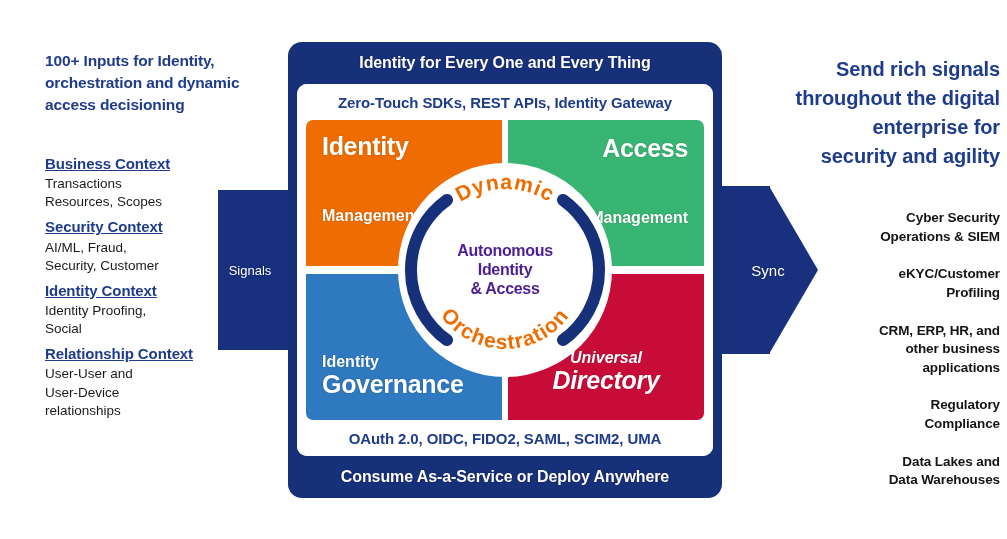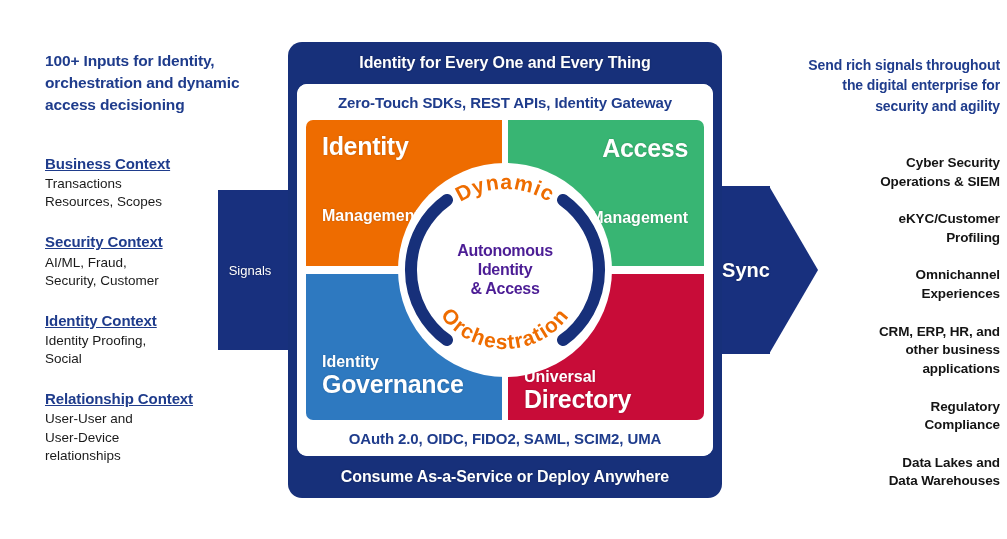--- a/index.html
+++ b/index.html
@@ -11,21 +11,21 @@
     position:relative;
   }
   .stage{position:relative;width:1007px;height:473px;}
 
   
   #left-column{position:absolute;left:45px;top:50px;width:200px;}
   .lead-text{
     color:#1F3C8C;font-weight:bold;font-size:15.5px;line-height:1.42;
     letter-spacing:-0.15px;
   }
-  .ctx-block{margin-top:21px;}
+  .ctx-block{margin-top:6px;}
   #ctx-business{margin-top:38px;}
   .ctx-title{color:#1F3C8C;font-weight:bold;font-size:15px;line-height:1.35;letter-spacing:-0.1px;text-decoration:underline;}
   .ctx-lines{color:#1a1a1a;font-size:13.5px;line-height:1.34;margin-top:1px;}
   .ctx-lines div{white-space:nowrap;}
 
   
   #signals-arrow{
     position:absolute;left:218px;top:190px;width:92px;height:160px;
     background:#18307E;z-index:1;
   }
@@ -39,22 +39,22 @@
   }
   #sync-arrow .sync-body{
     position:absolute;left:0;top:0;width:58px;height:168px;background:#18307E;
   }
   #sync-arrow .sync-head{
     position:absolute;left:57px;top:0;width:0;height:0;
     border-top:84px solid transparent;border-bottom:84px solid transparent;
     border-left:49px solid #18307E;
   }
   #sync-arrow .arrow-label{
-    position:absolute;left:0;top:50%;transform:translateY(-50%);
-    width:68px;text-align:center;color:#ffffff;font-weight:bold;font-size:20px;
+    position:absolute;left:22px;top:50%;transform:translateY(-50%);
+    width:68px;text-align:center;color:#ffffff;font-weight:normal;font-size:15px;
     text-shadow:0 0 2px rgba(0,0,0,.35);
   }
 
   
   #central-card{
     position:absolute;left:288px;top:42px;width:434px;height:456px;
     background:#17307A;border-radius:14px;z-index:3;
     box-sizing:border-box;
   }
   #card-top-banner,#card-bottom-banner{
@@ -83,21 +83,21 @@
   .quad{
     position:absolute;width:196px;height:146px;box-sizing:border-box;
     padding:12px 16px;color:#ffffff;overflow:hidden;
   }
   .quad .q-small{font-size:16px;font-weight:bold;line-height:1.08;text-shadow:0 0 2px rgba(0,0,0,.22);margin-top:47px;}
   .quad .q-big{font-size:25px;font-weight:bold;line-height:1.12;letter-spacing:-0.3px;text-shadow:0 0 2px rgba(0,0,0,.22);}
 
   #quad-identity-management{left:0;top:0;background:#EE6C00;border-radius:7px 0 0 0;text-align:left;}
   #quad-access-management{left:202px;top:0;background:#38B573;border-radius:0 7px 0 0;text-align:right;}
   #quad-identity-governance{left:0;top:154px;background:#2E79C0;border-radius:0 0 0 7px;text-align:left;display:flex;flex-direction:column;justify-content:flex-end;padding-bottom:22px;}
-  #quad-universal-directory{left:202px;top:154px;background:#C80C38;border-radius:0 0 7px 0;text-align:left;display:flex;flex-direction:column;justify-content:flex-end;padding-bottom:7px;}
+  #quad-universal-directory{left:202px;top:154px;background:#C80C38;border-radius:0 0 7px 0;text-align:center;display:flex;flex-direction:column;justify-content:flex-end;padding-bottom:26px;font-style:italic;}
 
   #quad-access-management .q-big{margin-top:2px;}
   #quad-identity-management .q-big{margin-bottom:2px;}
 
   
   #center-circle{
     position:absolute;left:50%;top:50%;transform:translate(-50%,-50%);
     width:214px;height:214px;border-radius:50%;background:#ffffff;
     z-index:6;
   }
@@ -105,21 +105,21 @@
   #center-core-text{
     position:absolute;left:0;top:50%;transform:translateY(-50%);
     width:214px;text-align:center;color:#4c1d95;font-weight:bold;
     font-size:16px;line-height:1.2;letter-spacing:-0.3px;
   }
   #center-core-text div{white-space:nowrap;}
 
   
   #right-column{position:absolute;left:795px;top:55px;width:205px;text-align:right;}
   .right-lead{
-    color:#1F3C8C;font-weight:bold;font-size:14px;line-height:1.45;letter-spacing:-0.1px;
+    color:#1F3C8C;font-weight:bold;font-size:20px;line-height:1.45;letter-spacing:-0.1px;
   }
   #right-outputs{margin-top:38px;}
   .output-item{
     color:#141414;font-weight:bold;font-size:13.5px;line-height:1.38;
     margin-bottom:19px;letter-spacing:-0.1px;
   }
   .output-item div{white-space:nowrap;}
 </style>
 </head>
 <body>
@@ -239,24 +239,20 @@
     <div id="right-outputs">
       <div class="output-item">
         <div>Cyber Security</div>
         <div>Operations &amp; SIEM</div>
       </div>
       <div class="output-item">
         <div>eKYC/Customer</div>
         <div>Profiling</div>
       </div>
       <div class="output-item">
-        <div>Omnichannel</div>
-        <div>Experiences</div>
-      </div>
-      <div class="output-item">
         <div>CRM, ERP, HR, and</div>
         <div>other business</div>
         <div>applications</div>
       </div>
       <div class="output-item">
         <div>Regulatory</div>
         <div>Compliance</div>
       </div>
       <div class="output-item">
         <div>Data Lakes and</div>

